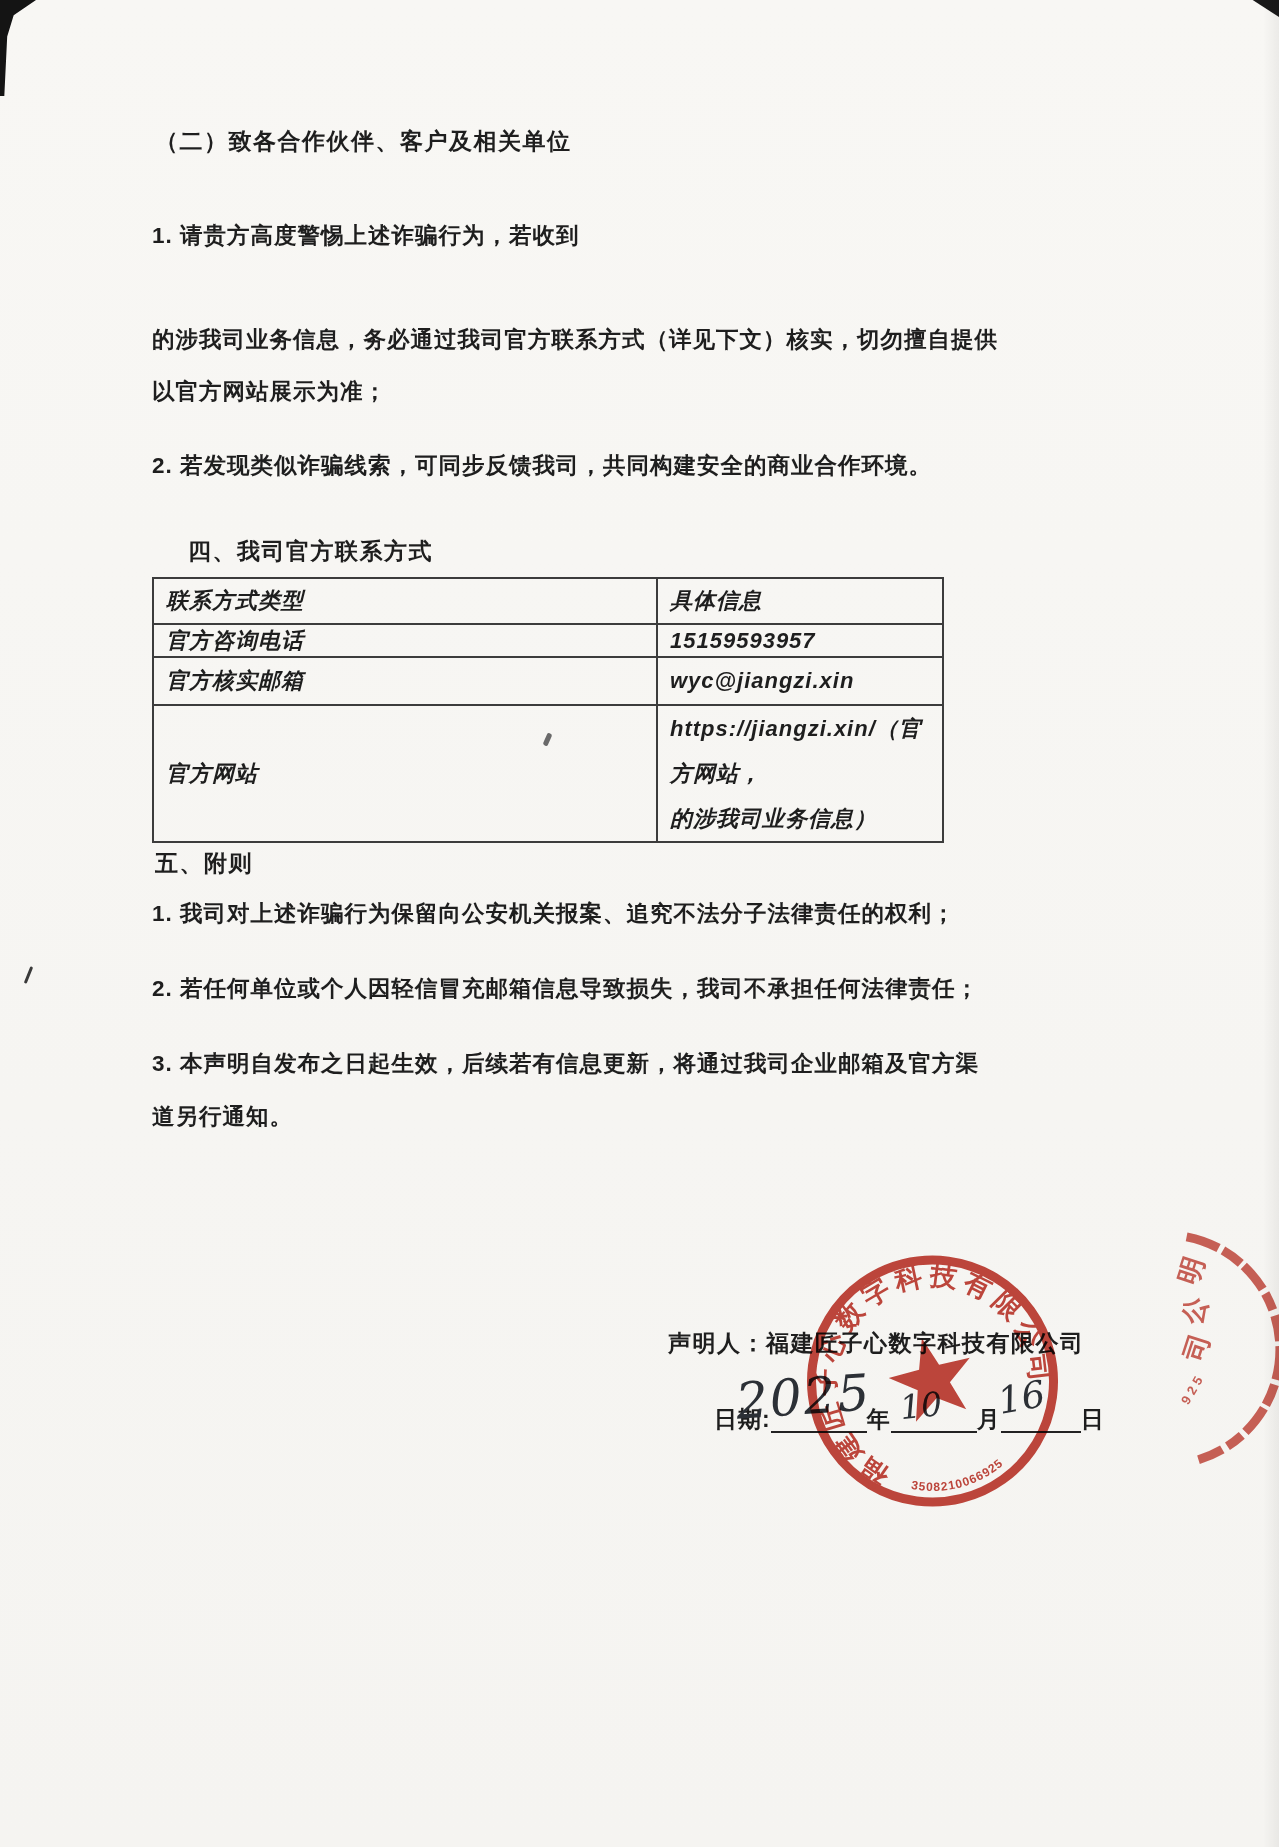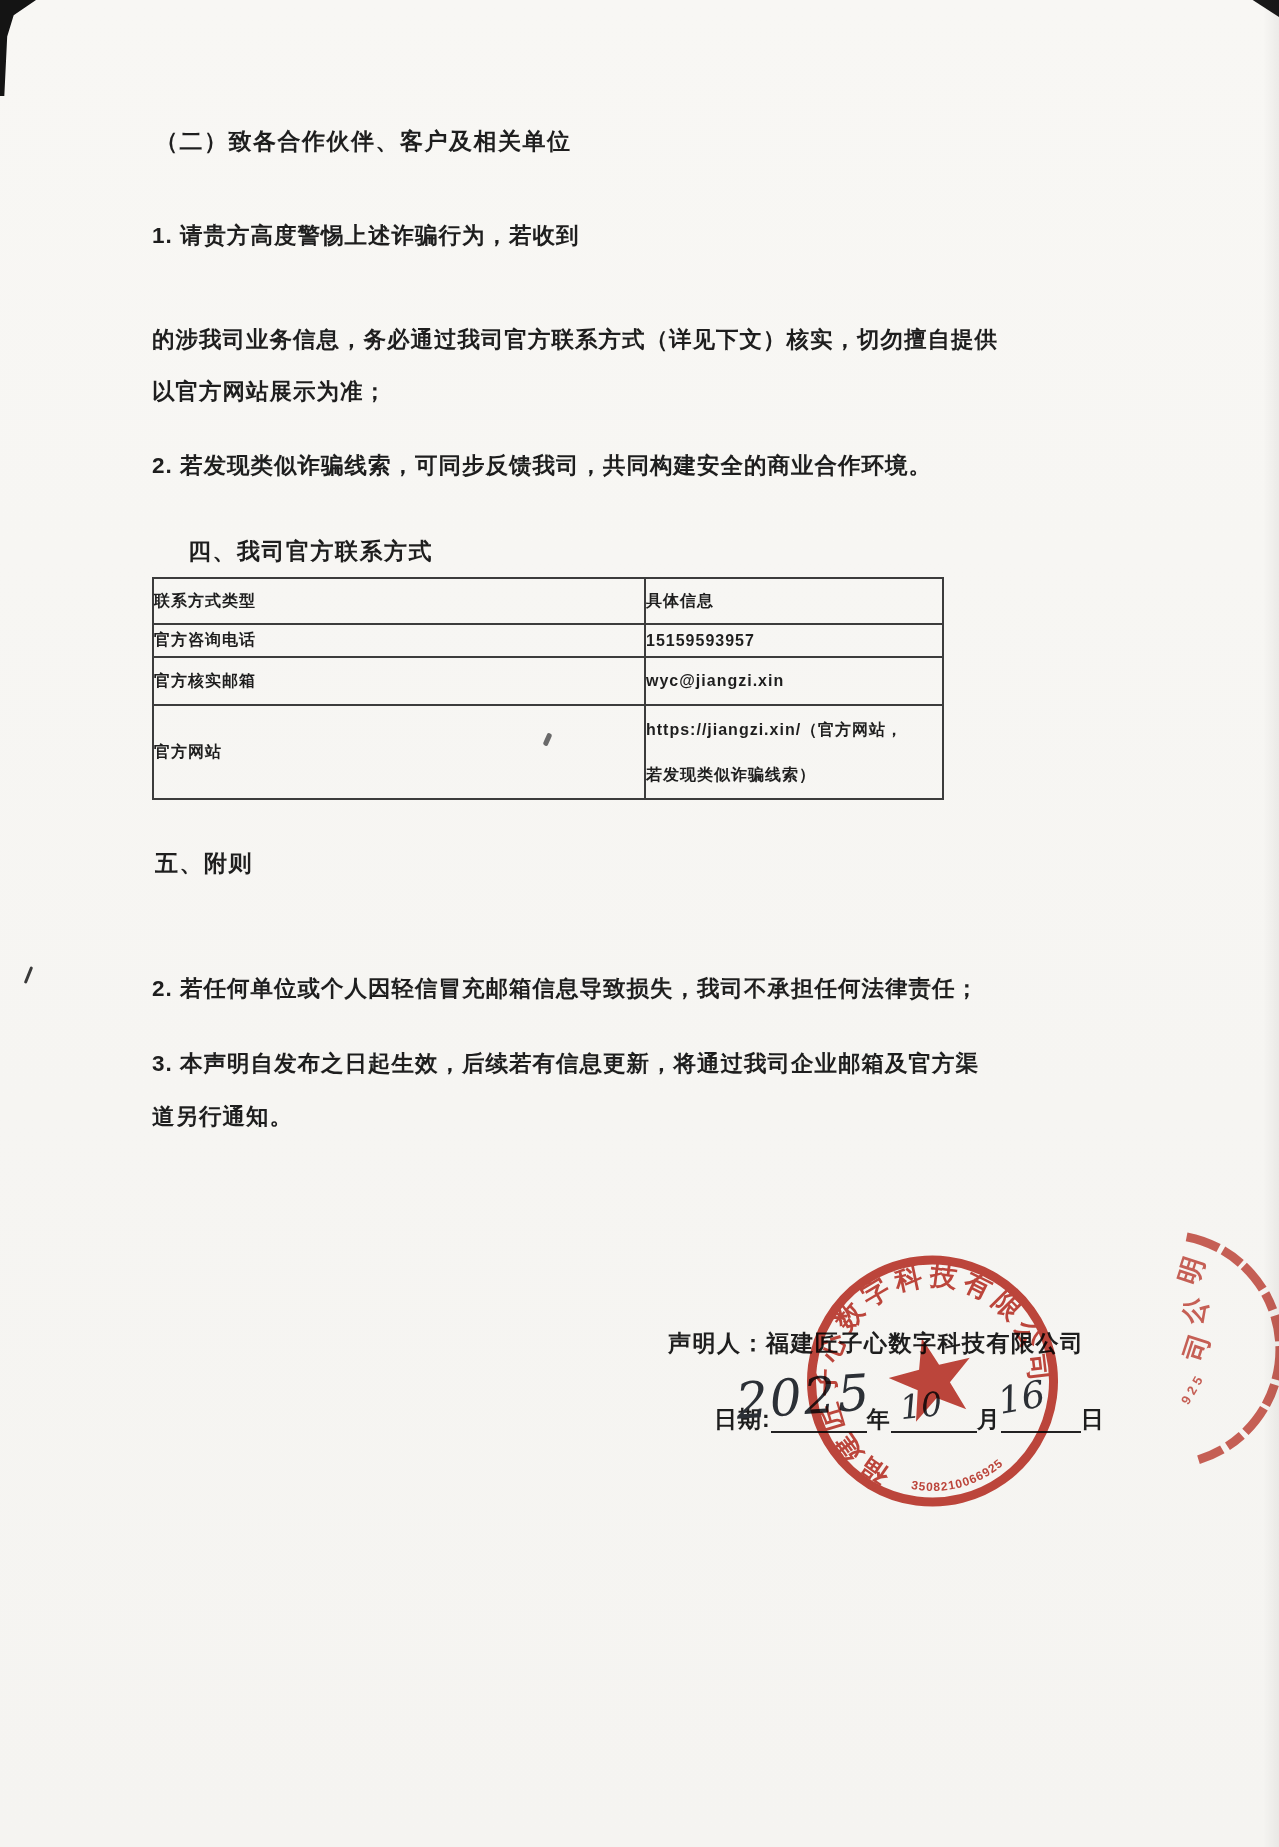--- a/index.html
+++ b/index.html
@@ -20,22 +20,22 @@
   .txt{position:absolute;font-size:22.5px;font-weight:600;letter-spacing:1px;white-space:nowrap;}
   .hd{position:absolute;font-size:23px;font-weight:800;letter-spacing:1.5px;white-space:nowrap;}
 
   
   .contact-table{
     position:absolute;left:152px;top:577px;width:792px;
     border-collapse:collapse;table-layout:fixed;
   }
   .contact-table th,.contact-table td{
     border:2px solid #3c3c3c;
-    font-size:16px;font-weight:600;letter-spacing:1px;
-    padding:0 0 0 0;text-align:left;vertical-align:middle;
+    font-size:22px;font-weight:600;letter-spacing:1px;
+    padding:0 0 0 12px;text-align:left;vertical-align:middle;font-style:italic;
   }
   .contact-table th{font-weight:800;}
   .col-type{width:490px;}
   .row-head{height:46px;}
   .row-1{height:33px;}
   .row-2{height:48px;}
   .row-3{height:94px;}
   .cell-lines div{line-height:45px;}
 
   
@@ -99,27 +99,28 @@
       <td>15159593957</td>
     </tr>
     <tr class="row-2">
       <td>官方核实邮箱</td>
       <td>wyc@jiangzi.xin</td>
     </tr>
     <tr class="row-3">
       <td style="vertical-align:middle;">官方网站</td>
       <td class="cell-lines">
         <div>https://jiangzi.xin/（官方网站，</div>
-        <div>若发现类似诈骗线索）</div>
+        <div>的涉我司业务信息）</div>
       </td>
     </tr>
   </tbody>
     </table>
 
   <div class="hd" style="left:155px;top:848px;">五、附则</div>
+  <div class="txt" style="left:152px;top:898px;">1. 我司对上述诈骗行为保留向公安机关报案、追究不法分子法律责任的权利；</div>
   <div class="txt" style="left:152px;top:973px;">2. 若任何单位或个人因轻信冒充邮箱信息导致损失，我司不承担任何法律责任；</div>
   <div class="txt" style="left:152px;top:1048px;">3. 本声明自发布之日起生效，后续若有信息更新，将通过我司企业邮箱及官方渠</div>
   <div class="txt" style="left:152px;top:1101px;">道另行通知。</div>
 
   <div class="hd" style="left:668px;top:1328px;">声明人：福建匠子心数字科技有限公司</div>
 
   <div class="hd" style="left:714px;top:1404px;letter-spacing:1px;">
     <span>日期:</span><span class="blank b1"></span><span>年</span><span class="blank b2"></span><span>月</span><span class="blank b3"></span><span>日</span>
   </div>
 

